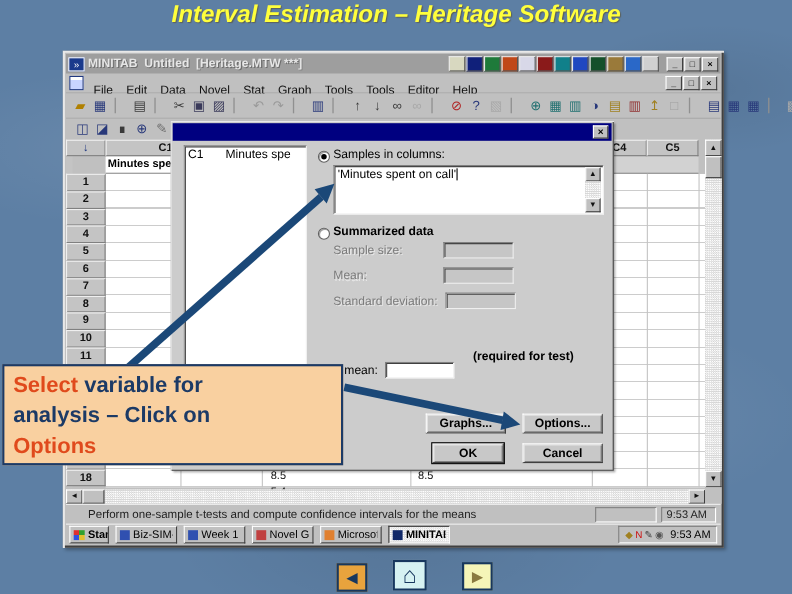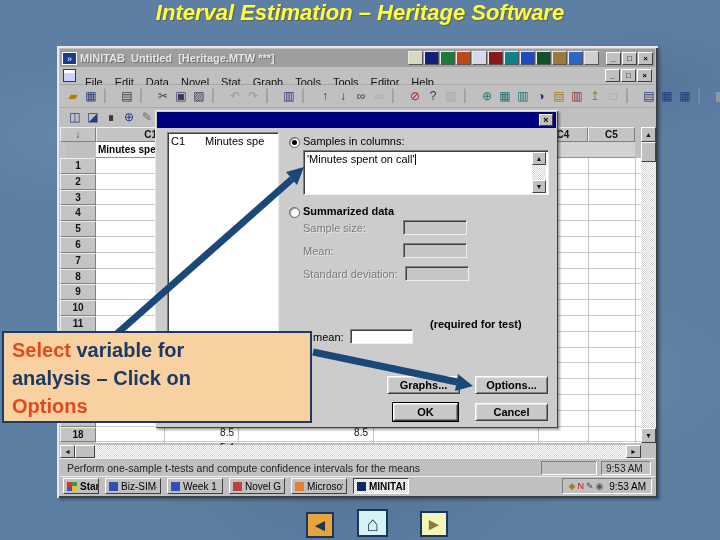--- a/index.html
+++ b/index.html
@@ -66,31 +66,31 @@
     font-size:10px; font-weight:bold; padding:2px 0 0 2px; white-space:nowrap; overflow:hidden; }
   .ws-labelrow-mid { position:absolute; left:104px; top:15px; width:374px; height:16px;
     background:#d2d2d2; border-bottom:1px solid #909090; }
   .ws-labelrow-right { position:absolute; left:478px; top:15px; width:97px; height:16px;
     background:#d2d2d2; border-bottom:1px solid #909090; }
   .ws-vline { position:absolute; top:31px; height:285px; width:1px; background:#c4c4c4; }
   .ws-rownums { position:absolute; left:0; top:31px; width:36px; display:flex; flex-direction:column; }
   .ws-rownum { height:15.8px; background:#c4c4c4; border:1px solid;
     border-color:#efefef #808080 #808080 #efefef; font-size:10px; font-weight:bold;
     text-align:center; line-height:14px; color:#111; }
-  .ws-val { position:absolute; font-size:10px; color:#111; text-align:right; height:15px; }
+  .ws-val { position:absolute; font-size:10px; color:#111; text-align:right; height:15px;margin-left:26px; }
   .scroll { position:absolute; background:#d6d6d6; }
   .sbtn { position:absolute; background:#c0c0c0; border:1px solid;
     border-color:#fff #404040 #404040 #fff; font-size:7px; color:#111; text-align:center; }
   .dither, .scroll { background-image: conic-gradient(#ffffff 25%, #d4d4d4 0 50%, #ffffff 0 75%, #d4d4d4 0); background-size:2px 2px; }
 
   
   .statusbar { position:absolute; left:3px; top:412px; width:595px; height:18px;
     background:#c0c0c0; border-top:1px solid #efefef; display:flex; align-items:center;
     font-size:10.5px; color:#222; }
-  .status-text { padding-left:7px; flex:1 1 auto; white-space:nowrap; overflow:hidden; }
+  .status-text { padding-left:20px; flex:1 1 auto; white-space:nowrap; overflow:hidden; }
   .status-panel { height:14px; border:1px solid; border-color:#808080 #fff #fff #808080;
     margin-right:4px; flex:0 0 auto; font-size:10px; line-height:13px; padding:0 4px; }
   .sp-empty { width:56px; }
   .sp-time { width:50px; }
   .taskbar { position:absolute; left:3px; top:430px; width:595px; height:19px;
     background:#c0c0c0; border-top:1px solid #efefef; display:flex; align-items:center;
     gap:6px; padding:0 3px; }
   .start-btn, .task-btn { height:16px; background:#c0c0c0; border:1px solid;
     border-color:#fff #404040 #404040 #fff; display:flex; align-items:center; gap:3px;
     padding:0 3px; font-size:10px; font-weight:bold; white-space:nowrap; overflow:hidden; }

